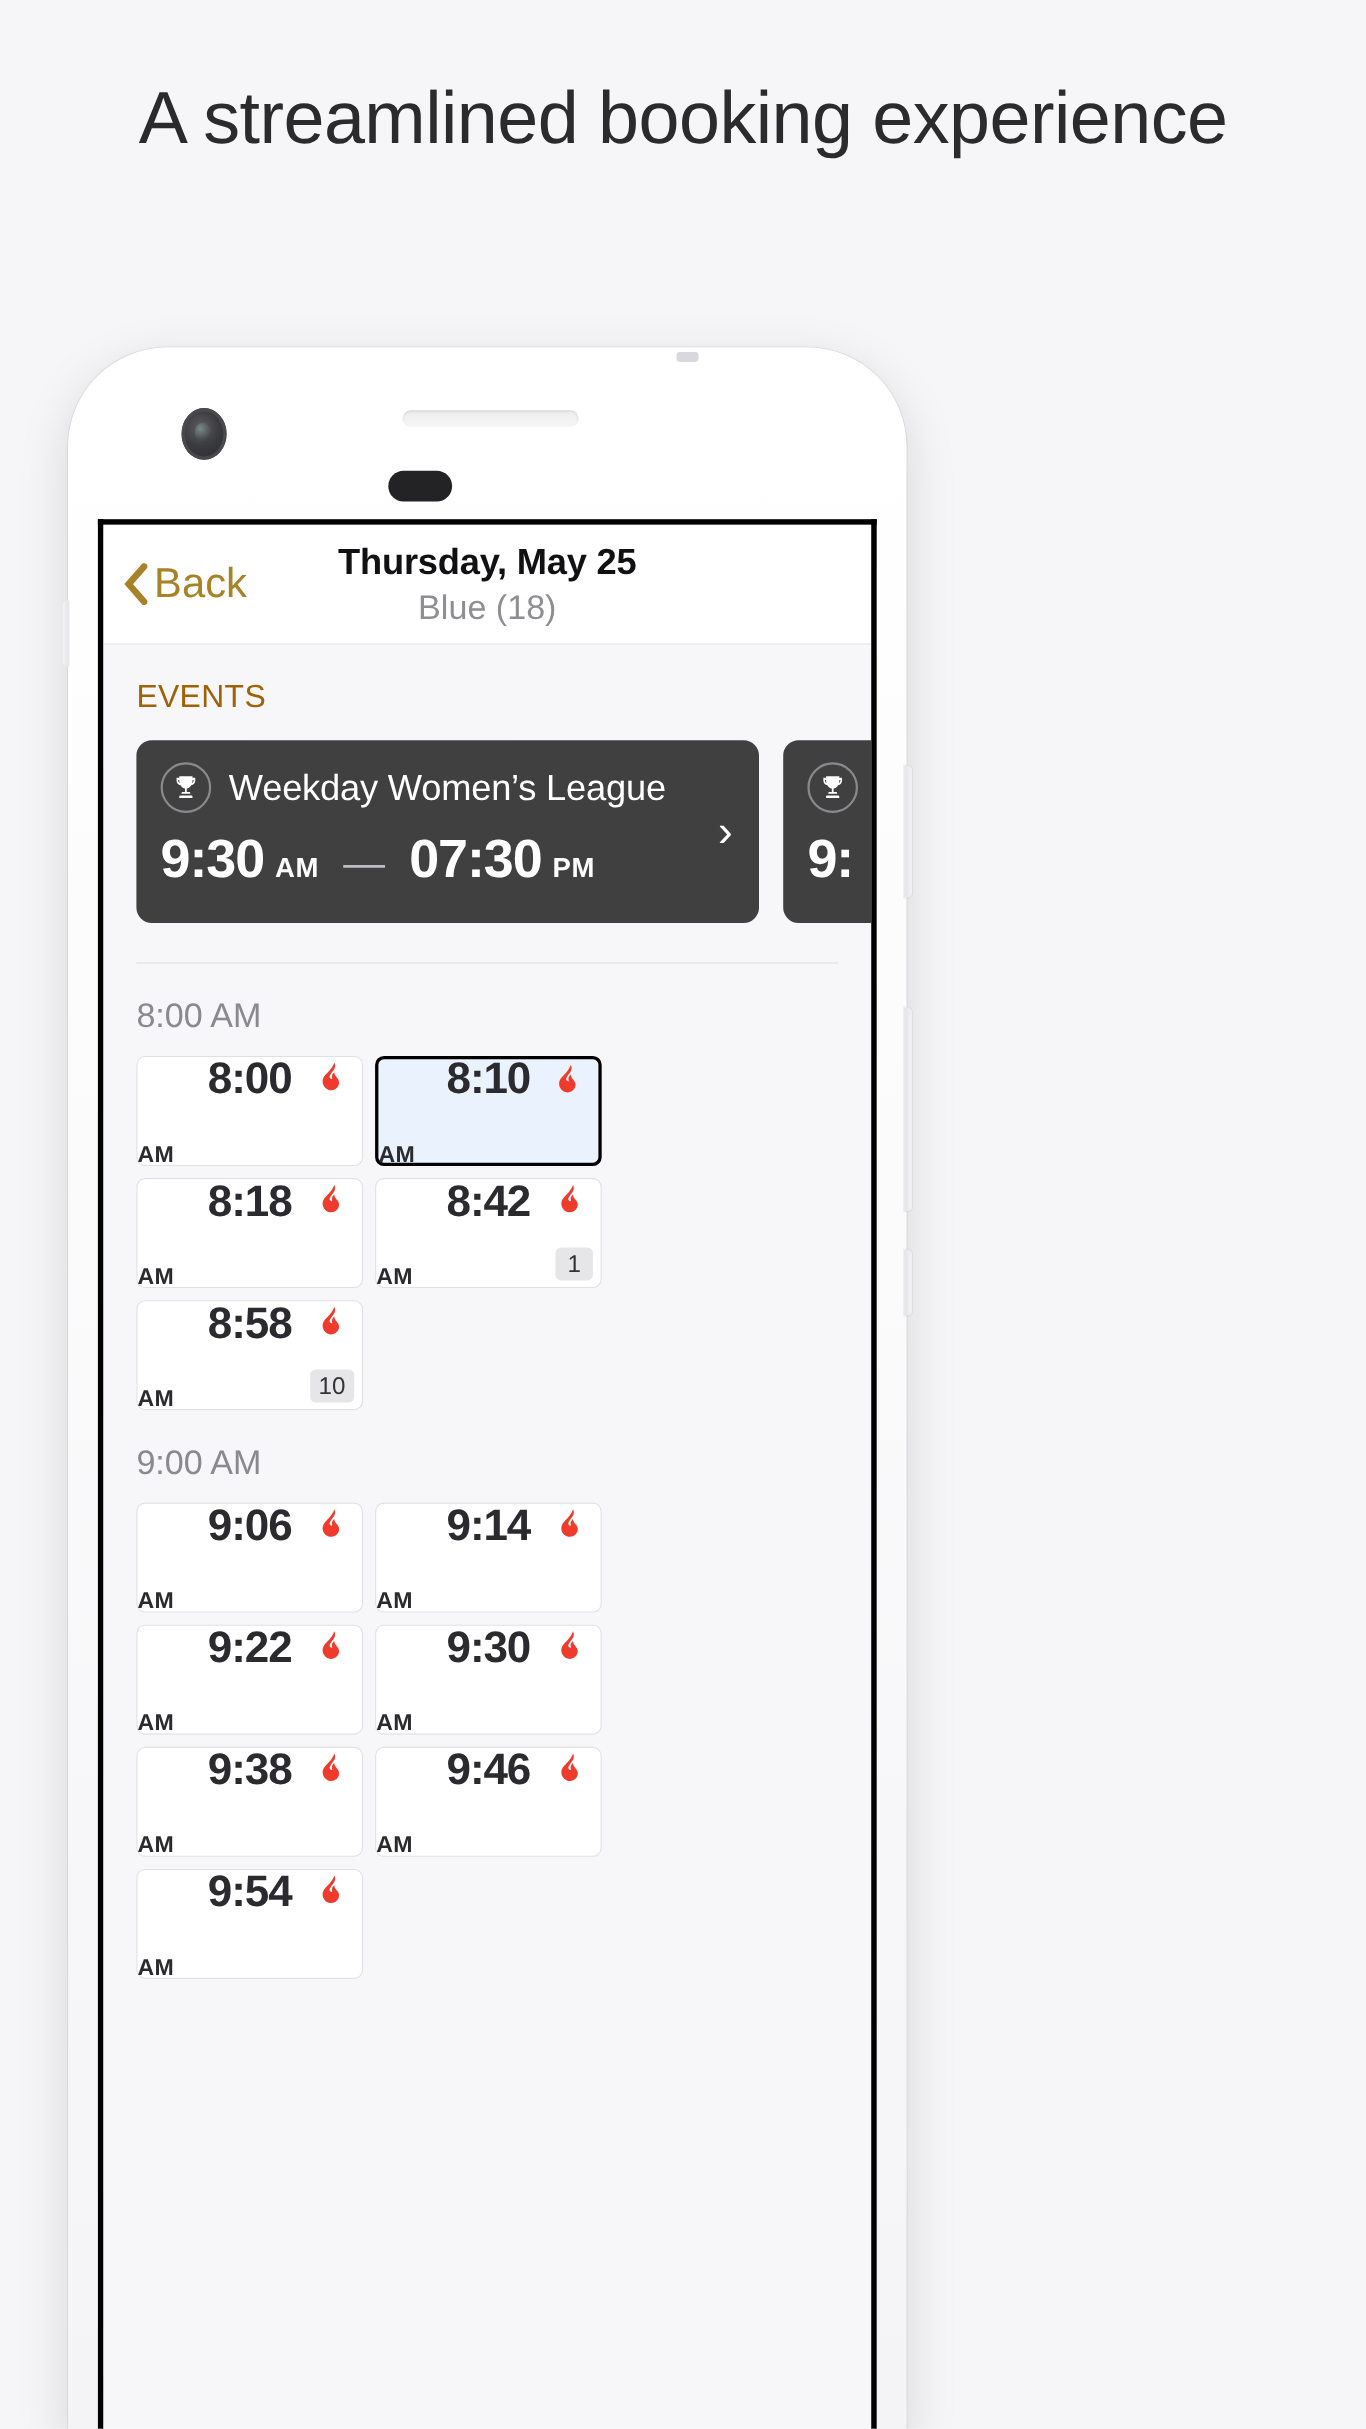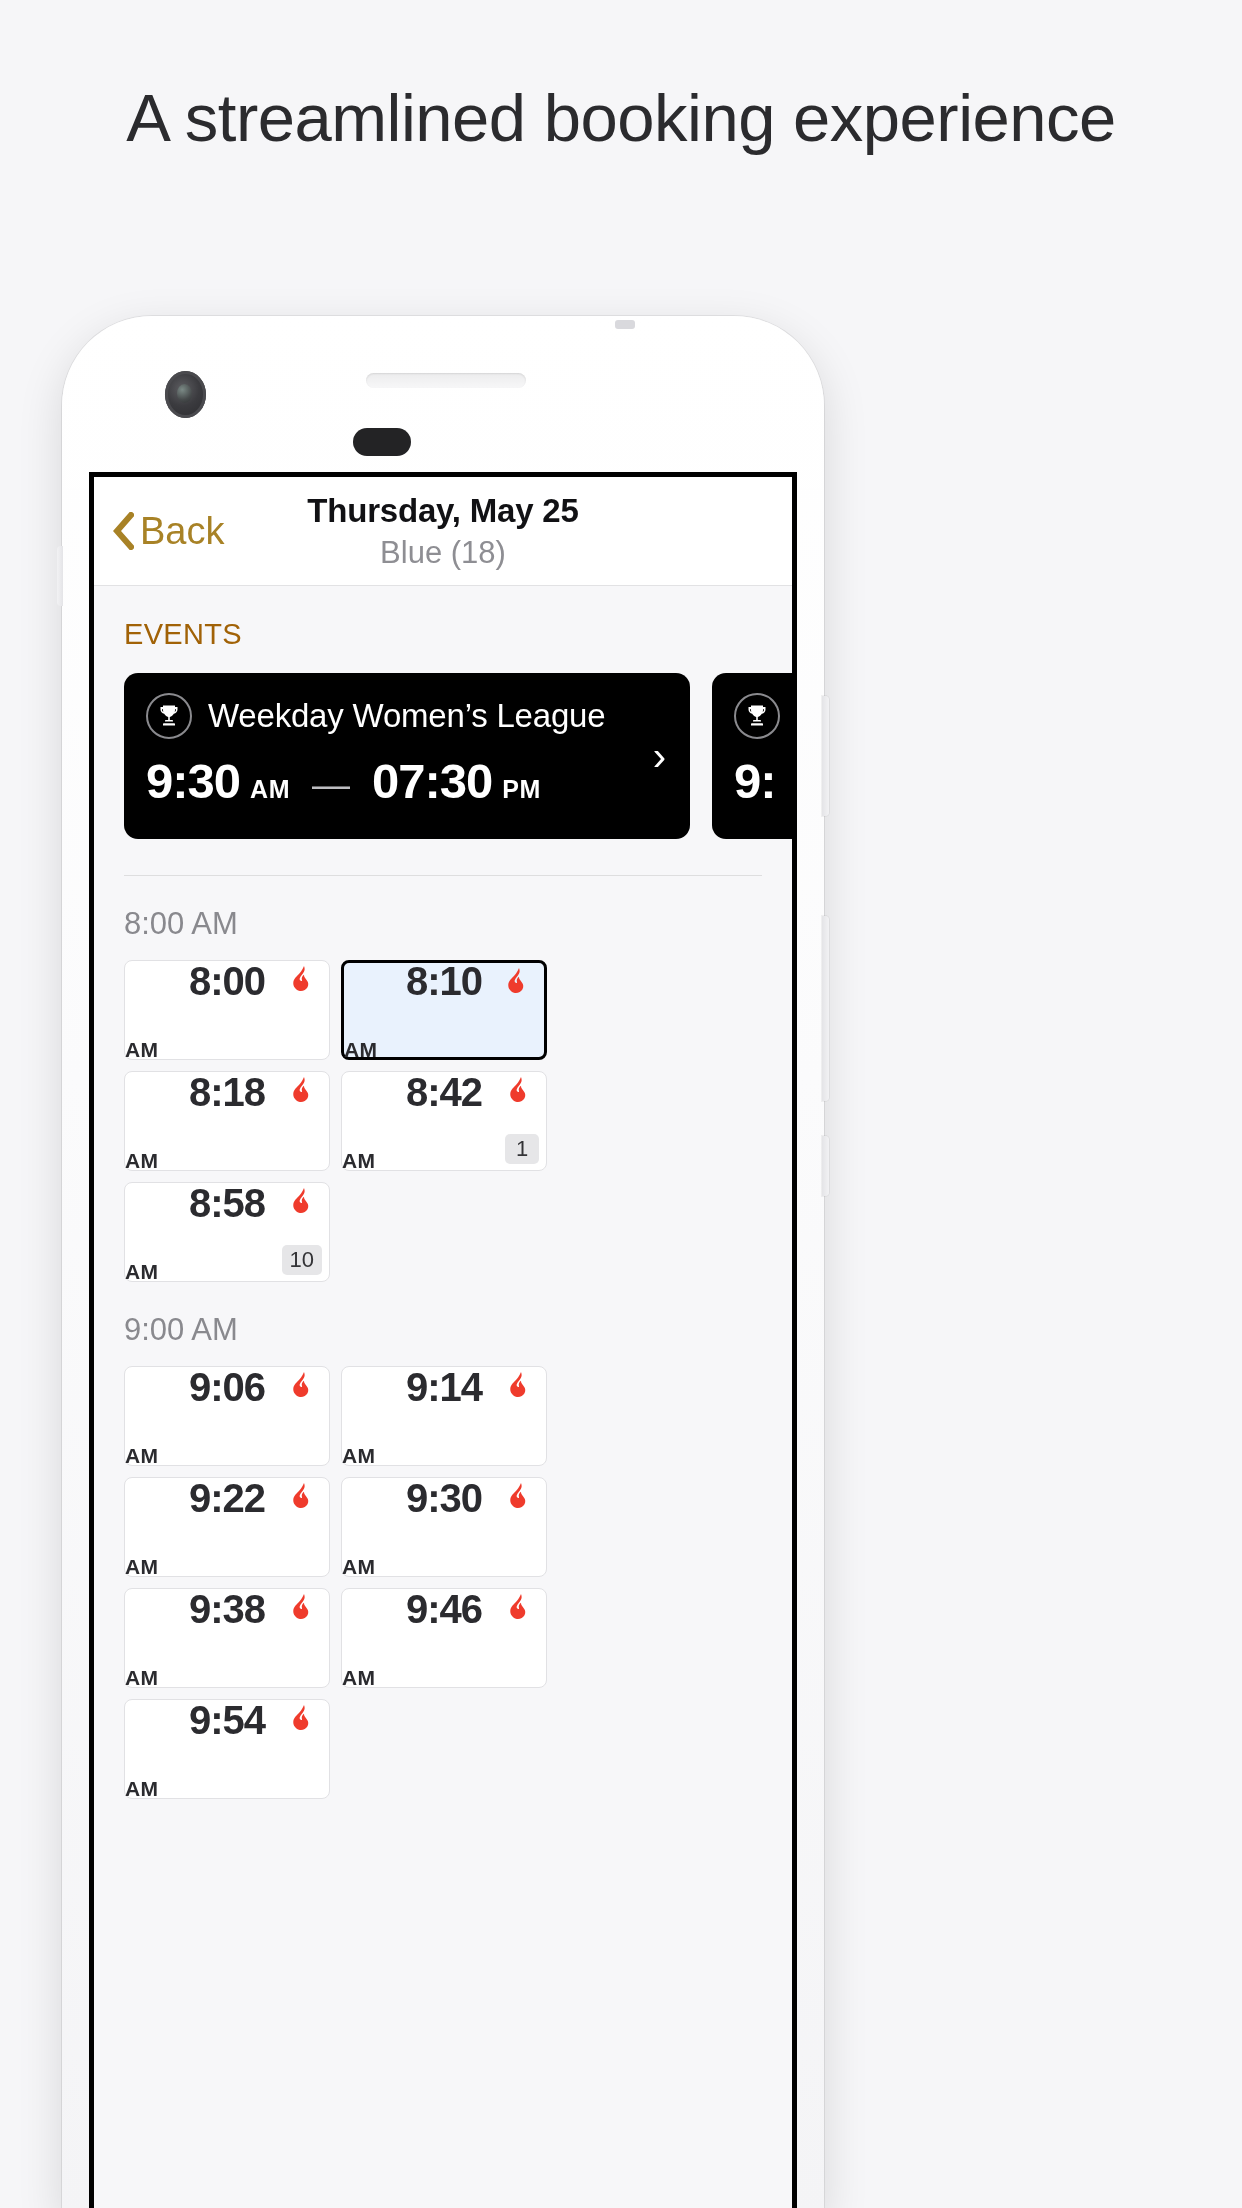--- a/index.html
+++ b/index.html
@@ -7,21 +7,21 @@
     width: 1242px; height: 2208px;
     background: #f5f5f7;
     font-family: "Liberation Sans", sans-serif;
     overflow: hidden;
   }
   .page { position: relative; width: 1242px; height: 2208px; background: #f6f6f8; }
 
   
   .headline {
     position: absolute;
-    top: 78px; left: 0; right: 0;
+    top: 68px; left: 0; right: 0;
     text-align: center;
     font-size: 67px;
     line-height: 1.18;
     font-weight: 400;
     color: #2b2b2e;
     letter-spacing: -0.5px;
     padding: 0 120px;
   }
 
   
@@ -150,21 +150,21 @@
   }
 
   
   .events-row {
     display: flex;
     gap: 22px;
     padding-left: 30px;
     padding-bottom: 6px;
   }
   .event-card {
-    background: #000000;
+    background: #404040;
     border-radius: 14px;
     flex: 0 0 auto;
     width: 566px;
     height: 166px;
     padding: 20px 22px 2px 22px;
     position: relative;
     color: #fff;
     cursor: pointer;
   }
   .event-card.peek { width: 180px; overflow: hidden; }

